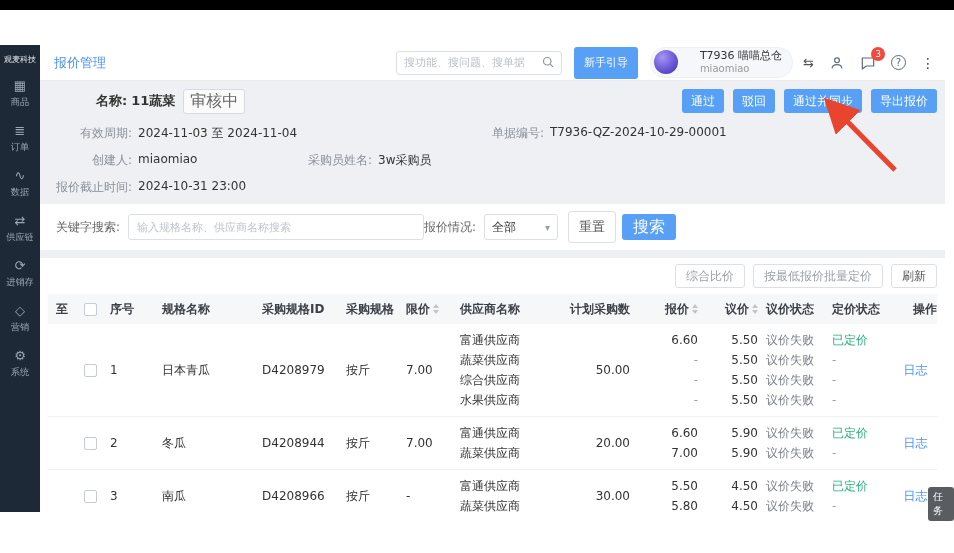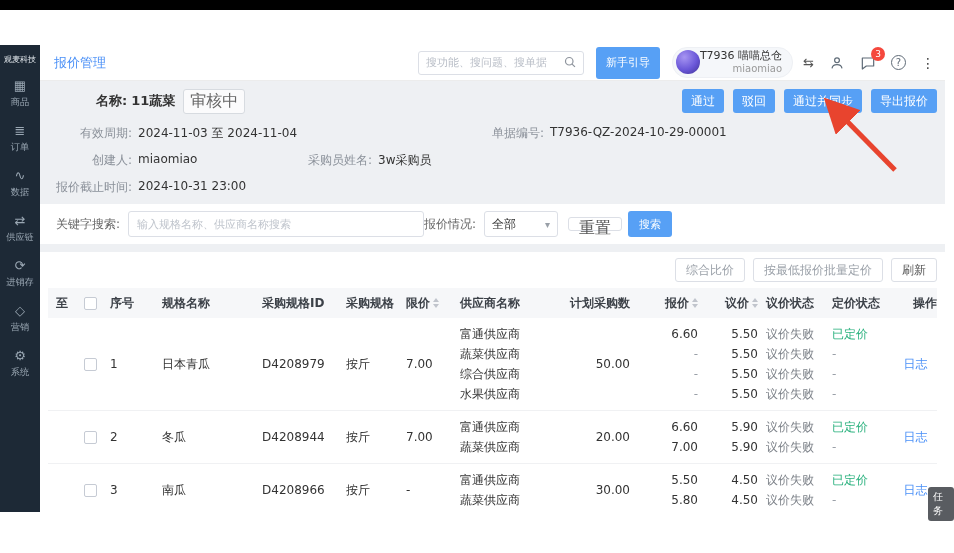--- a/index.html
+++ b/index.html
@@ -19,21 +19,21 @@
 
   
   .topbar { height:36px; background:#fff; border-bottom:1px solid #ececec; display:flex; align-items:center; padding:0 10px 0 14px; flex-shrink:0; }
   .crumb { color:#4a90f7; font-size:13px; }
   .topbar-right { margin-left:auto; display:flex; align-items:center; }
   .search-box { width:166px; height:24px; border:1px solid #dcdfe6; border-radius:3px; display:flex; align-items:center; justify-content:space-between; padding:0 7px; background:#fff; }
   .search-ph { color:#b9bec7; font-size:11px; white-space:nowrap; }
   .guide-btn { margin-left:12px; height:32px; padding:0 10px; background:#57a0f5; color:#fff; border:none; border-radius:3px; font-size:11px; cursor:pointer; }
   .user-chip { margin-left:12px; display:flex; align-items:center; background:#f5f7fa; border:1px solid #eef0f4; border-radius:15px; padding:2px 10px 2px 3px; cursor:pointer; }
   .avatar { width:24px; height:24px; border-radius:50%; background:radial-gradient(circle at 35% 30%, #a795f2 0%, #6a57d8 55%, #3e3190 100%); flex-shrink:0; }
-  .user-meta { margin-left:0; line-height:1.15;text-align:right; }
+  .user-meta { margin-left:22px; line-height:1.15; }
   .user-org { font-size:11px; color:#333; white-space:nowrap; }
   .user-name { font-size:10px; color:#999; }
   .swap { margin-left:10px; color:#555; font-size:13px; cursor:pointer; }
   .hicon { margin-left:15px; position:relative; color:#5f6b77; cursor:pointer; display:flex; align-items:center; }
   .badge { position:absolute; top:-8px; right:-9px; background:#f5483d; color:#fff; border-radius:8px; min-width:14px; height:14px; line-height:14px; text-align:center; font-size:9px; padding:0 3px; }
   .help-circle { width:15px; height:15px; border:1.4px solid #5f6b77; border-radius:50%; font-size:10px; display:flex; align-items:center; justify-content:center; }
   .kebab { font-size:14px; color:#444; }
 
   
   .content { flex:1; min-height:0; overflow:hidden; display:flex; flex-direction:column; }
@@ -50,22 +50,22 @@
   .fw2 { width:240px; }
   .lab { width:84px; text-align:right; color:#8a9099; white-space:nowrap; }
   .val { margin-left:6px; color:#333; white-space:nowrap; }
 
   .filter-band { background:#fff; padding:7px 16px; display:flex; align-items:center; font-size:12px; color:#666; flex-shrink:0; }
   .kw-input { width:296px; height:26px; border:1px solid #dcdfe6; border-radius:3px; margin-left:8px; padding:0 8px; font-size:11px; color:#333; font-family:inherit; }
   .kw-input::placeholder { color:#bfc4cc; }
   .status-label { }
   .select { width:74px; height:26px; border:1px solid #dcdfe6; border-radius:3px; margin-left:8px; display:flex; align-items:center; justify-content:space-between; padding:0 7px; color:#333; cursor:pointer; background:#fff; }
   .caret { color:#9aa0a8; font-size:10px; }
-  .btn-reset { margin-left:10px; height:14px; padding:0 10px; background:#fff; border:1px solid #dcdfe6; border-radius:3px; color:#555; font-size:16px; cursor:pointer; }
-  .btn-search { margin-left:6px; height:26px; padding:0 11px; background:#57a0f5; border:none; border-radius:3px; color:#fff; font-size:11px; cursor:pointer; }
+  .btn-reset { margin-left:10px; height:32px; padding:0 10px; background:#fff; border:1px solid #dcdfe6; border-radius:3px; color:#555; font-size:13px; cursor:pointer; }
+  .btn-search { margin-left:6px; height:26px; padding:0 11px; background:#57a0f5; border:none; border-radius:3px; color:#fff; font-size:16px; cursor:pointer; }
 
   .table-card { background:#fff; margin-top:8px; padding:0 8px; flex:1; min-height:0; overflow:hidden; }
   .action-row { display:flex; justify-content:flex-end; gap:8px; padding:6px 0; }
   .btn-ghost { height:24px; padding:0 10px; background:#fff; border:1px solid #dcdfe6; border-radius:3px; font-size:12px; cursor:pointer; color:#555; }
   .btn-ghost.muted { color:#9aa0a8; }
 
   .thead { display:flex; align-items:center; background:#f6f7f9; height:30px; font-size:12px; color:#3c4148; font-weight:bold; }
   .th { display:flex; align-items:center; }
   .th.num { justify-content:flex-end; }
   .trow { display:flex; align-items:center; border-bottom:1px solid #f0f1f3; padding:6px 0; font-size:12px; color:#333; }

